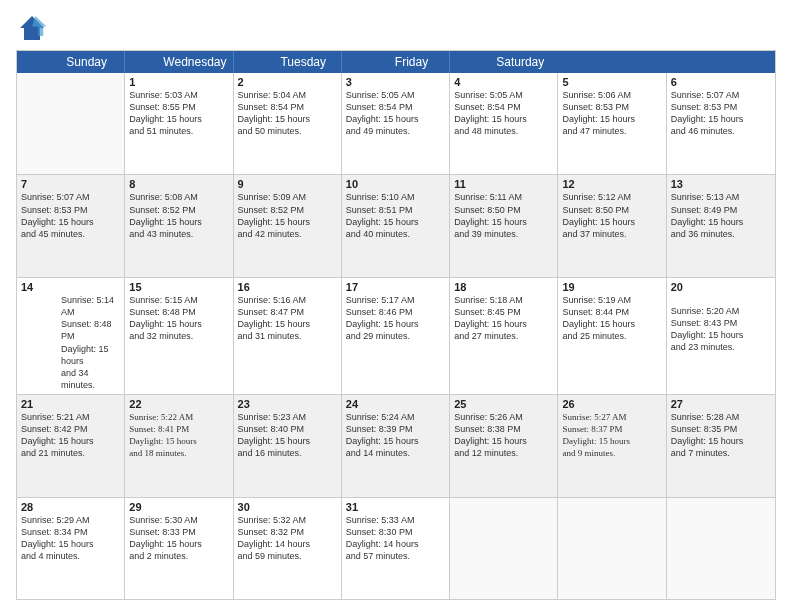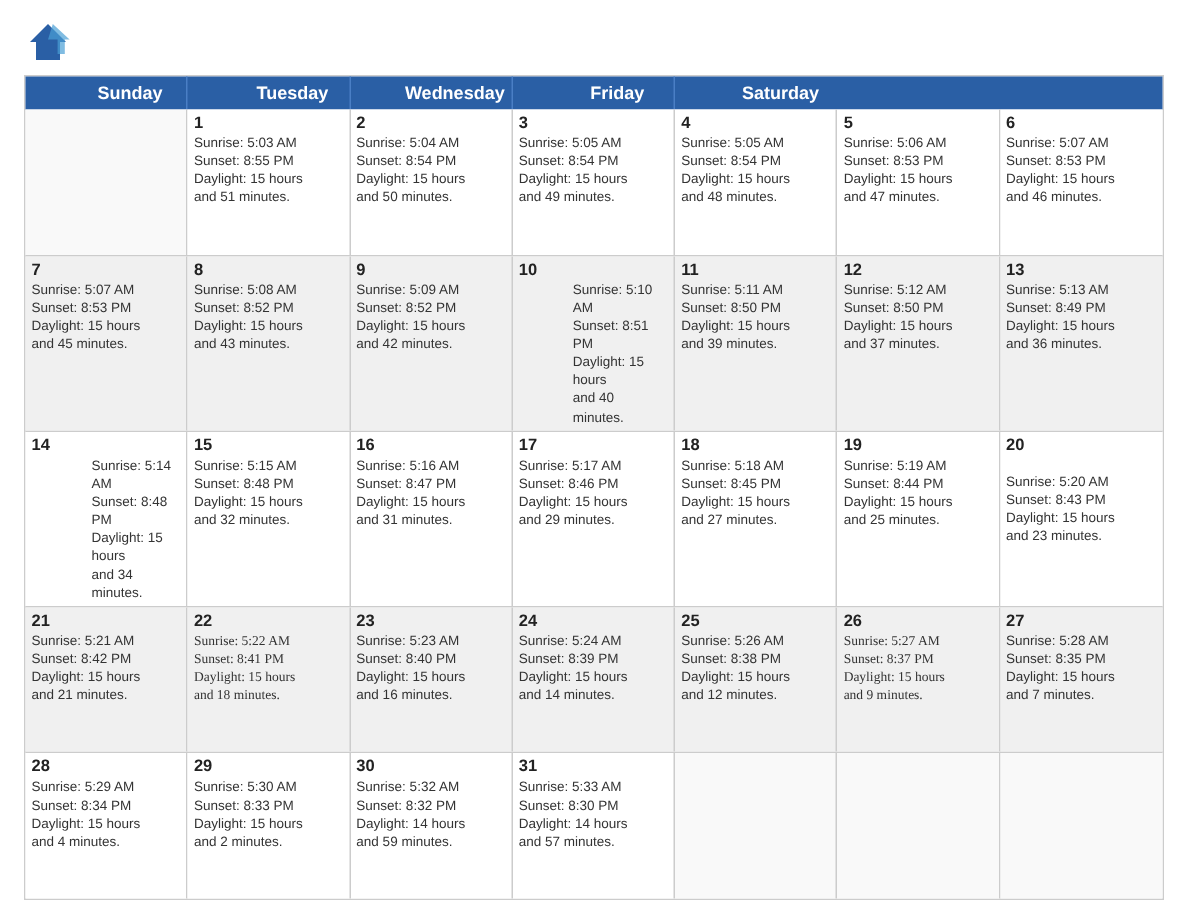--- a/index.html
+++ b/index.html
@@ -68,21 +68,21 @@
       border: 1px solid #ccc;
     }
     .cal-header {
       display: grid;
       grid-template-columns: repeat(7, 1fr);
       background: #2a5fa5;
     }
     .cal-header-cell {
       color: #fff;
       font-size: 12px;
-      font-weight: bold;
+      font-weight: normal;
       text-align: center;
       padding: 4px 2px;
       border-right: 1px solid #4a7fc5;
       margin-left: 32px;
     }
     .cal-header-cell:last-child {
       border-right: none;
     }
     .cal-body {
       flex: 1;
@@ -145,22 +145,22 @@
     </div>
     <div class="title-block">
       <div class="main-title"></div>
       <div class="subtitle"></div>
     </div>
   </div>
 
   <div class="calendar">
     <div class="cal-header" id="cal-header">
         <div class="cal-header-cell">Sunday</div>
+        <div class="cal-header-cell">Wednesday</div>
         <div class="cal-header-cell">Tuesday</div>
-        <div class="cal-header-cell">Wednesday</div>
         <div class="cal-header-cell">Friday</div>
         <div class="cal-header-cell">Saturday</div>
       </div>
     <div class="cal-body" id="cal-body">
         <div class="cal-row">
           <div class="cal-cell empty"></div>
           <div class="cal-cell">
             <span class="day-num">1</span>
             <div class="cell-text" style="white-space: pre-line;">Sunrise: 5:03 AM
 Sunset: 8:55 PM
@@ -220,21 +220,21 @@
           </div>
           <div class="cal-cell shaded">
             <span class="day-num">9</span>
             <div class="cell-text" style="white-space: pre-line;">Sunrise: 5:09 AM
 Sunset: 8:52 PM
 Daylight: 15 hours
 and 42 minutes.</div>
           </div>
           <div class="cal-cell shaded">
             <span class="day-num">10</span>
-            <div class="cell-text" style="white-space: pre-line; margin-left: 36px;">Sunrise: 5:10 AM
+            <div class="cell-text" style="white-space: pre-line;">Sunrise: 5:10 AM
 Sunset: 8:51 PM
 Daylight: 15 hours
 and 40 minutes.</div>
           </div>
           <div class="cal-cell shaded">
             <span class="day-num">11</span>
             <div class="cell-text" style="white-space: pre-line;">Sunrise: 5:11 AM
 Sunset: 8:50 PM
 Daylight: 15 hours
 and 39 minutes.</div>

